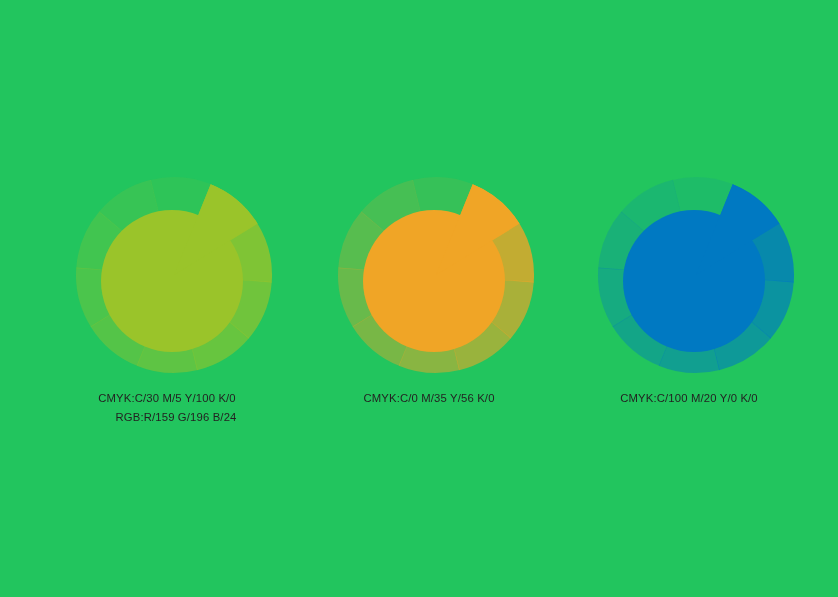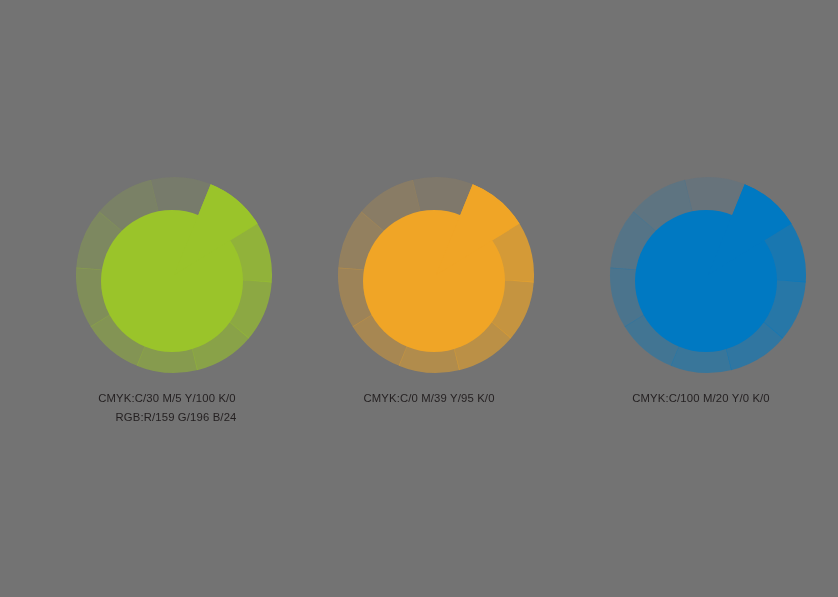--- a/index.html
+++ b/index.html
@@ -12,21 +12,21 @@
     height: 597px;
     background: #ffffff;
     font-family: "Liberation Sans", sans-serif;
     overflow: hidden;
   }
 
   #palette-board {
     position: relative;
     width: 838px;
     height: 597px;
-    background: #737373;
+    background: #22c55e;
   }
 
   .swatch-group {
     position: absolute;
     width: 260px;
   }
 
   .swatch-wheel-wrap {
     position: relative;
     width: 200px;
@@ -102,25 +102,25 @@
           <path d="M 63.288553845240614 190.86401774754518 A 98 98 0 0 1 16.575604099558902 151.42343987566827 L 100 100 A 0 0 0 0 0 100 100 Z" fill="#F0A526" fill-opacity="0.42"></path>
           <path d="M 16.891286576670254 151.93208789485408 A 98 98 0 0 1 2.2823063900129767 92.56680717694603 L 100 100 A 0 0 0 0 0 100 100 Z" fill="#F0A526" fill-opacity="0.34"></path>
           <path d="M 2.2387230745372193 93.16386557307577 A 98 98 0 0 1 25.3138463372337 36.5494014916986 L 100 100 A 0 0 0 0 0 100 100 Z" fill="#F0A526" fill-opacity="0.26"></path>
           <path d="M 24.92764457434015 37.00681425071915 A 98 98 0 0 1 76.87295849463374 4.767967830098968 L 100 100 A 0 0 0 0 0 100 100 Z" fill="#F0A526" fill-opacity="0.18"></path>
           <path d="M 76.29165423123256 4.91101882495235 A 98 98 0 0 1 137.26581444785404 9.361933639678114 L 100 100 A 0 0 0 0 0 100 100 Z" fill="#F0A526" fill-opacity="0.1"></path>
           <circle cx="98" cy="106" r="71" fill="#F0A526"></circle>
           <path d="M 136.71144615475936 9.135982252454838 A 98 98 0 0 1 183.42439590044108 48.57656012433178 L 100 100 A 0 0 0 0 0 100 100 Z" fill="#F0A526"></path>
         </svg>
     </div>
     <div class="swatch-caption">
-      <span class="caption-line caption-cmyk">CMYK:C/0  M/39  Y/95  K/0</span>
+      <span class="caption-line caption-cmyk">CMYK:C/0  M/35  Y/56  K/0</span>
     </div>
   </div>
 
-  <div class="swatch-group" style="left:578px; top:175px;">
+  <div class="swatch-group" style="left:566px; top:175px;">
     <div class="swatch-wheel-wrap">
       <svg class="swatch-wheel" viewBox="0 0 200 200">
           <path d="M 136.71144615475936 9.135982252454838 A 98 98 0 0 1 183.42439590044108 48.57656012433178 L 100 100 A 0 0 0 0 0 100 100 Z" fill="#0079C2" fill-opacity="1"></path>
           <path d="M 183.10871342332973 48.06791210514592 A 98 98 0 0 1 197.717693609987 107.43319282305401 L 100 100 A 0 0 0 0 0 100 100 Z" fill="#0079C2" fill-opacity="0.78"></path>
           <path d="M 197.76127692546277 106.83613442692427 A 98 98 0 0 1 174.68615366276632 163.4505985083014 L 100 100 A 0 0 0 0 0 100 100 Z" fill="#0079C2" fill-opacity="0.66"></path>
           <path d="M 175.07235542565985 162.99318574928085 A 98 98 0 0 1 123.12704150536632 195.232032169901 L 100 100 A 0 0 0 0 0 100 100 Z" fill="#0079C2" fill-opacity="0.58"></path>
           <path d="M 123.70834576876746 195.08898117504765 A 98 98 0 0 1 62.734185552145945 190.6380663603219 L 100 100 A 0 0 0 0 0 100 100 Z" fill="#0079C2" fill-opacity="0.5"></path>
           <path d="M 63.288553845240614 190.86401774754518 A 98 98 0 0 1 16.575604099558902 151.42343987566827 L 100 100 A 0 0 0 0 0 100 100 Z" fill="#0079C2" fill-opacity="0.42"></path>
           <path d="M 16.891286576670254 151.93208789485408 A 98 98 0 0 1 2.2823063900129767 92.56680717694603 L 100 100 A 0 0 0 0 0 100 100 Z" fill="#0079C2" fill-opacity="0.34"></path>
           <path d="M 2.2387230745372193 93.16386557307577 A 98 98 0 0 1 25.3138463372337 36.5494014916986 L 100 100 A 0 0 0 0 0 100 100 Z" fill="#0079C2" fill-opacity="0.26"></path>

